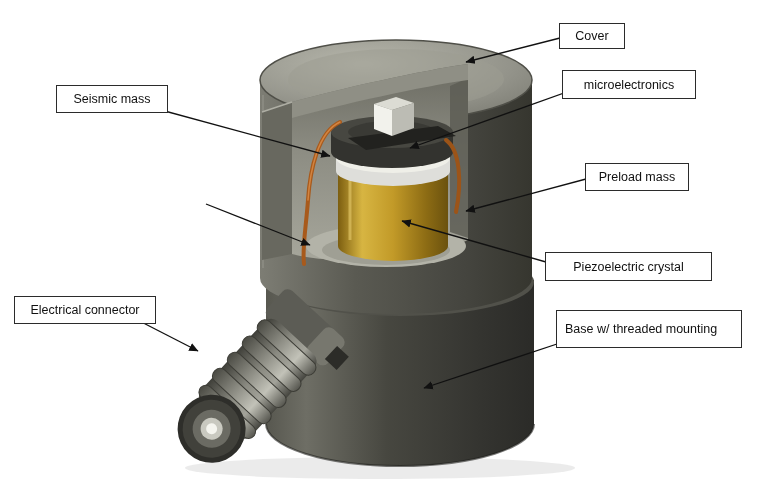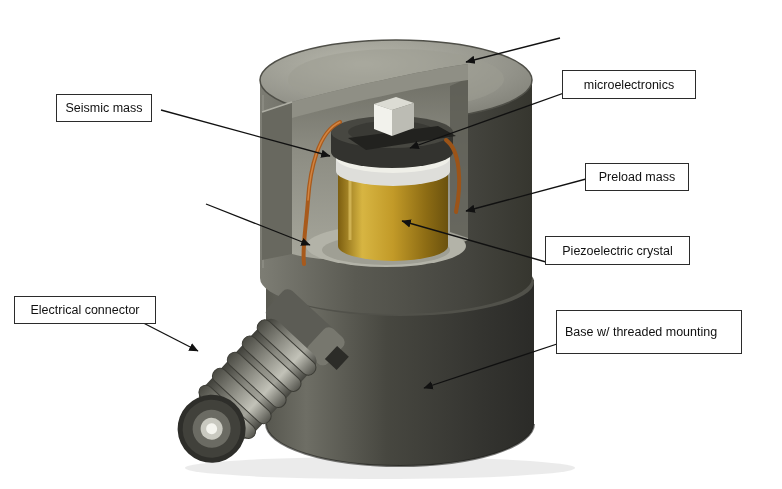--- a/index.html
+++ b/index.html
@@ -151,29 +151,30 @@
       <line x1="578" y1="88" x2="410" y2="148" marker-end="url(#arrowHead)"></line>
       <line x1="161" y1="110" x2="330" y2="156" marker-end="url(#arrowHead)"></line>
       <line x1="586" y1="179" x2="466" y2="211" marker-end="url(#arrowHead)"></line>
       <line x1="206" y1="204" x2="310" y2="245" marker-end="url(#arrowHead)"></line>
       <line x1="546" y1="262" x2="402" y2="221" marker-end="url(#arrowHead)"></line>
       <line x1="118" y1="310" x2="198" y2="351" marker-end="url(#arrowHead)"></line>
       <line x1="557" y1="344" x2="424" y2="388" marker-end="url(#arrowHead)"></line>
     </g>
   </svg>
 
+  <div class="lbl" style="left:559px; top:23px; width:66px; height:26px">Cover</div>
 
   <div class="lbl" style="left:562px; top:70px; width:134px; height:29px">microelectronics</div>
 
-  <div class="lbl" style="left:56px; top:94px; width:96px; height:28px">Seismic mass</div>
+  <div class="lbl" style="left:56px; top:85px; width:112px; height:28px">Seismic mass</div>
 
   <div class="lbl" style="left:585px; top:163px; width:104px; height:28px">Preload mass</div>
 
 
-  <div class="lbl" style="left:545px; top:236px; width:145px; height:29px">Piezoelectric crystal</div>
+  <div class="lbl" style="left:545px; top:252px; width:167px; height:29px">Piezoelectric crystal</div>
 
   <div class="lbl" style="left:14px; top:296px; width:142px; height:28px">Electrical connector</div>
 
-  <div class="lbl lbl-multi" style="left:556px; top:310px; width:186px; height:44px">
+  <div class="lbl lbl-multi" style="left:556px; top:310px; width:186px; height:38px">
     <span>Base w/ threaded mounting</span>
   </div>
 
 </div>
 
 </body></html>

